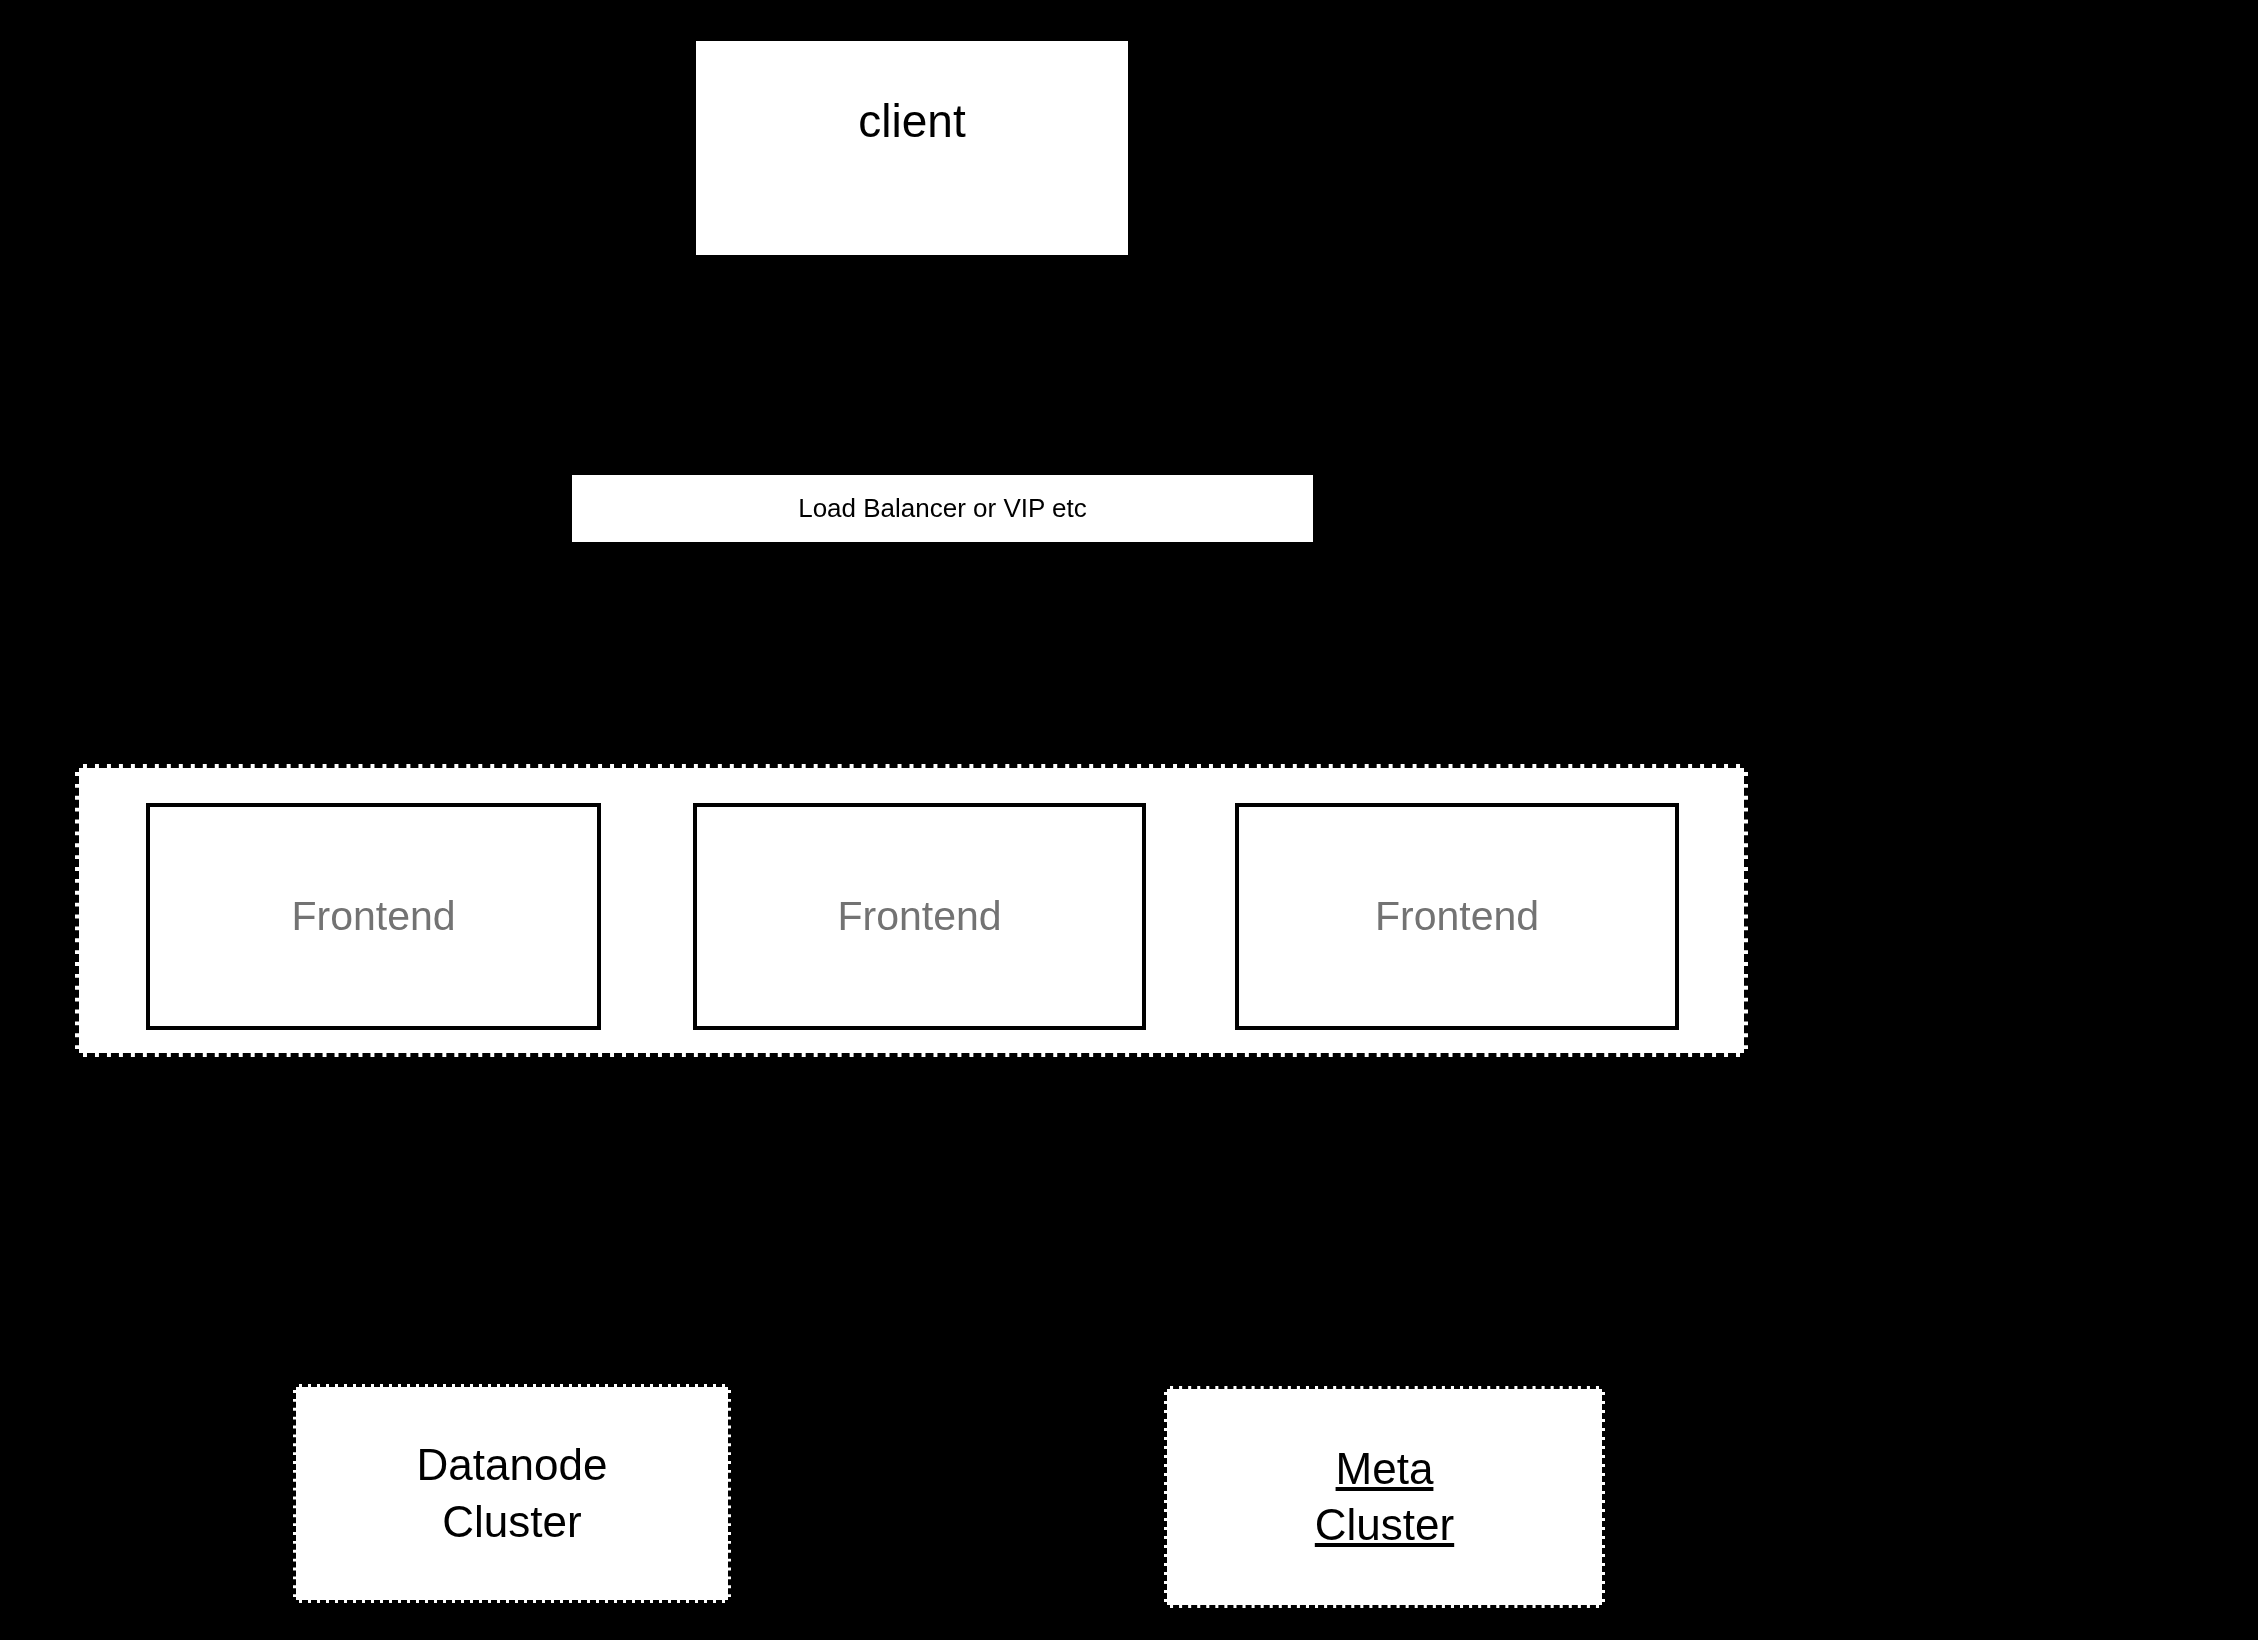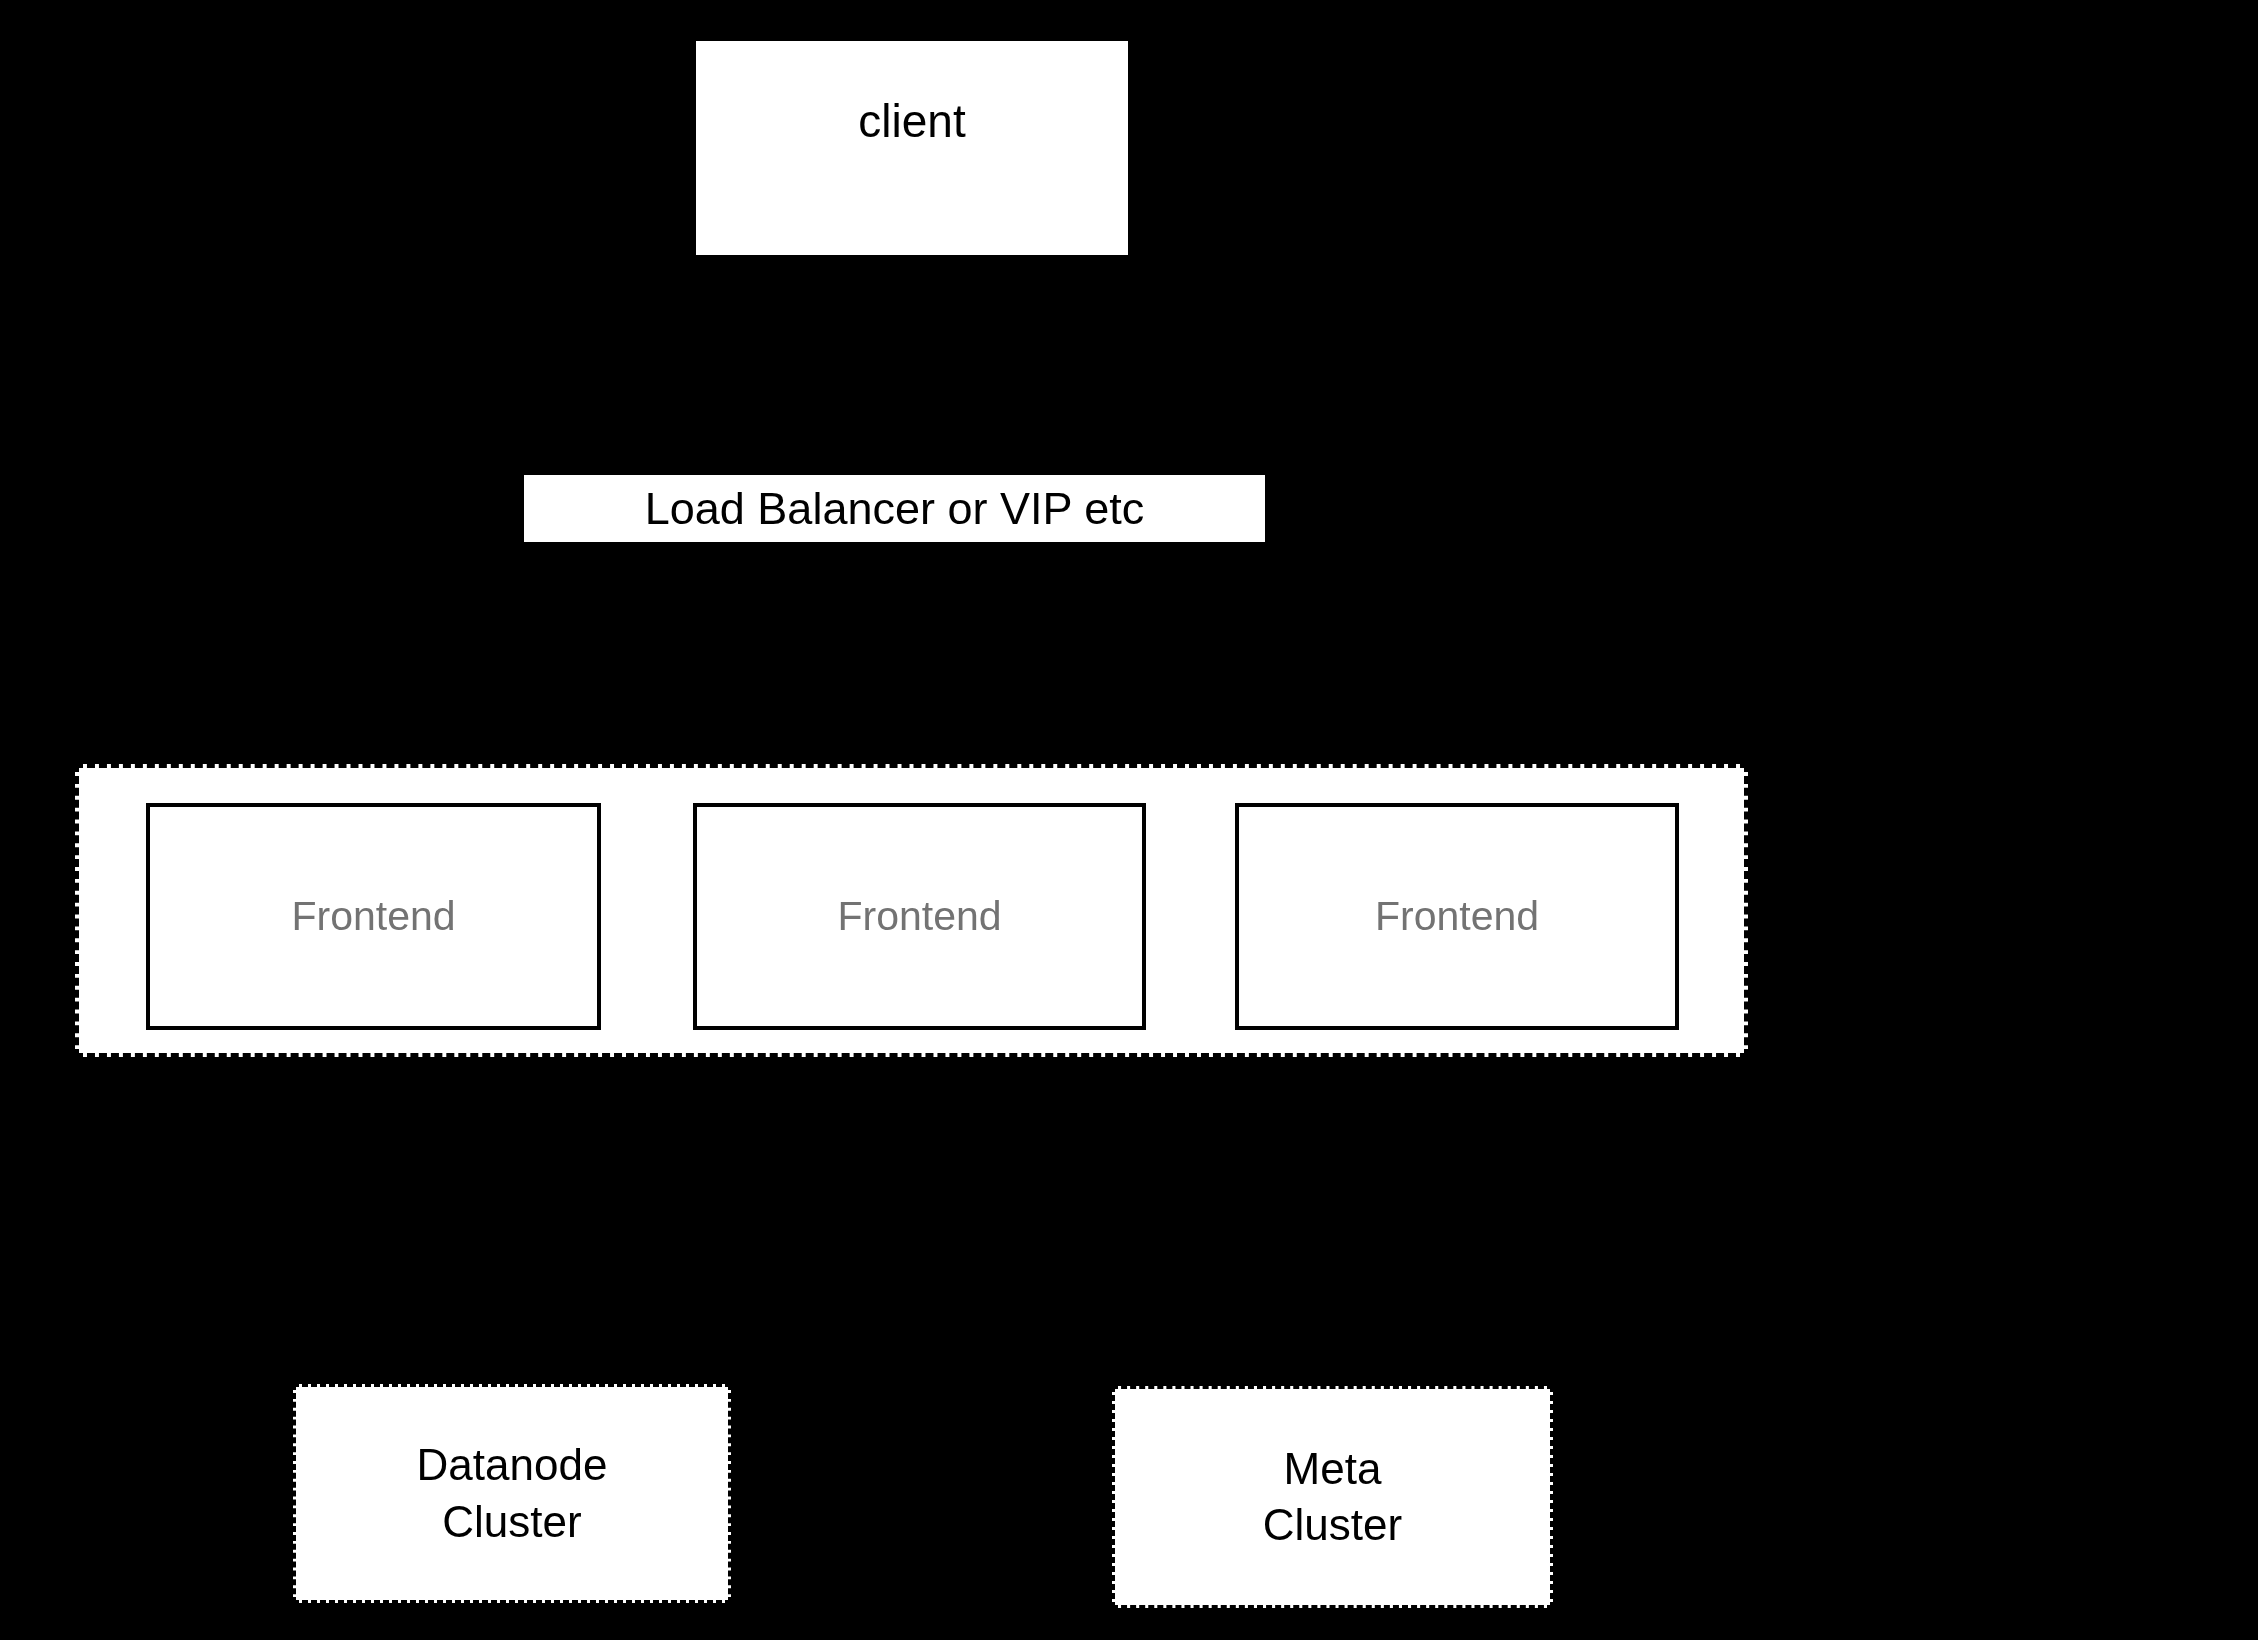--- a/index.html
+++ b/index.html
@@ -44,26 +44,26 @@
     width: 432px;
     height: 214px;
     border: none;
     font-size: 46px;
     justify-content: flex-start;
     padding-top: 53px;
   }
 
   
   .lb-node {
-    left: 524px;
+    left: 572px;
     top: 475px;
     width: 741px;
     height: 67px;
     border: none;
-    font-size: 45px;
+    font-size: 26px;
     justify-content: center;
   }
 
   
   .frontend-group {
     position: absolute;
     box-sizing: border-box;
     left: 75px;
     top: 764px;
     width: 1673px;
@@ -106,24 +106,25 @@
     font-size: 44px;
     line-height: 1.28;
   }
   .cluster-datanode {
     left: 293px;
     top: 1384px;
     width: 438px;
     height: 219px;
   }
   .cluster-meta {
-    left: 1112px;
+    left: 1164px;
     top: 1386px;
     width: 441px;
     height: 222px;
+    text-decoration: underline;
   }
 
   .cluster-line { display: block; white-space: nowrap; }
 </style>
 </head>
 <body>
 
 <div id="diagram-canvas">
 
   <div class="node client-node">

